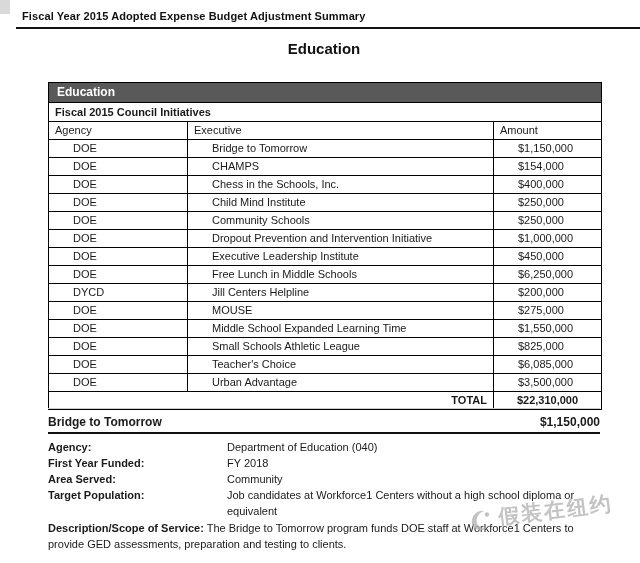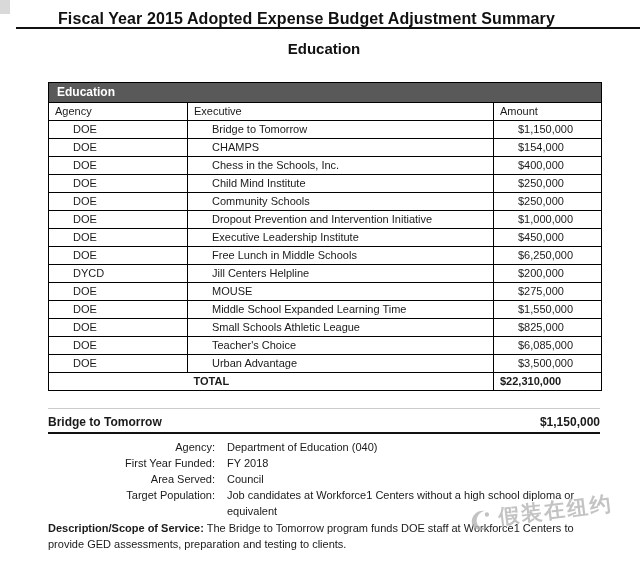--- a/index.html
+++ b/index.html
@@ -13,23 +13,22 @@
   }
   .page { position: absolute; inset: 0; background: #ffffff; }
 
   .scan-artifact {
     position: absolute; left: 0; top: 0; width: 10px; height: 14px;
     background: #d9d9d9;
   }
 
   .doc-title {
     position: absolute; left: 22px; top: 10px;
-    font-size: 16px; font-weight: bold; color: #111;
+    font-size: 11px; font-weight: bold; color: #111;
     letter-spacing: 0.1px;
-    margin-left: 36px;
   }
   .doc-title-rule {
     position: absolute; left: 16px; top: 27px; width: 624px; height: 2px;
     background: #111;
   }
   .section-heading {
     position: absolute; left: 48px; top: 40px; width: 552px;
     text-align: center; font-size: 15px; font-weight: bold; color: #111;
   }
 
@@ -55,41 +54,41 @@
   tr.titlebar-row td {
     background: #595959; color: #ffffff;
     font-weight: bold; font-size: 12px;
     height: 20px; padding-left: 8px;
     border: 1.5px solid #000;
   }
   tr.subtitle-row td { font-weight: bold; height: 19px; }
   tr.colhead-row td { font-weight: normal; height: 18px; }
   td.amount, td.amount-head { text-align: right; }
   tr.data-row td { height: 17.5px; padding-left: 24px; }
-  tr.total-row td { height: 18px; font-weight: bold; }
-  tr.total-row td.total-label-cell { text-align: left; margin-top: 8px; }
+  tr.total-row td { height: 18px; font-weight: bold; text-align: center; }
+  tr.total-row td.total-label-cell { text-align: right; margin-top: 8px; }
   tr.total-row td.spacer-cell { border-right: none; }
   tr.total-row td.total-label-cell { border-left: none; }
 
   
   .detail {
     position: absolute; left: 48px; top: 408px; width: 552px;
     font-size: 11px;
   }
   .detail-head {
     display: flex; justify-content: space-between; align-items: flex-end;
     border-top: 1px solid #cccccc;
     border-bottom: 2px solid #111;
     padding: 6px 0 3px 0;
     font-size: 12px; font-weight: bold;
   }
   .detail-fields { margin-top: 5px; }
   .field-row { display: flex; line-height: 16px; }
   .field-label {
-    width: 167px; flex: 0 0 167px; text-align: right; font-weight: normal;
+    width: 167px; flex: 0 0 167px; text-align: left; font-weight: bold;
   }
   .field-value { padding-left: 12px; flex: 1; }
   .detail-description { margin-top: 1px; line-height: 16px; }
   .detail-description .desc-label { font-weight: bold; }
 
   
   .watermark {
     position: absolute; left: 468px; top: 498px;
     display: flex; align-items: center; gap: 4px;
     transform: rotate(-7deg);
@@ -117,20 +116,23 @@
   <table class="budget">
     <colgroup>
       <col class="c-agency">
         <col class="c-initiative">
         <col class="c-amount">
     </colgroup>
     <tbody>
       <tr class="titlebar-row">
         <td colspan="3">Education</td>
       </tr>
+      <tr class="subtitle-row">
+        <td colspan="3">Fiscal 2015 Council Initiatives</td>
+      </tr>
       <tr class="colhead-row">
         <td>Agency</td>
         <td>Executive</td>
         <td class="amount-head">Amount</td>
       </tr>
 
       <tr class="data-row">
         <td>DOE</td>
         <td>Bridge to Tomorrow</td>
         <td class="amount">$1,150,000</td>
@@ -218,21 +220,21 @@
       <div class="field-row">
         <div class="field-label">Agency:</div>
         <div class="field-value">Department of Education (040)</div>
       </div>
       <div class="field-row">
         <div class="field-label">First Year Funded:</div>
         <div class="field-value">FY 2018</div>
       </div>
       <div class="field-row">
         <div class="field-label">Area Served:</div>
-        <div class="field-value">Council</div>
+        <div class="field-value">Community</div>
       </div>
       <div class="field-row">
         <div class="field-label">Target Population:</div>
         <div class="field-value">Job candidates at Workforce1 Centers without a high school diploma or equivalent</div>
       </div>
     </div>
     <div class="detail-description">
       <span class="desc-label">Description/Scope of Service:</span>
       <span>The Bridge to Tomorrow program funds DOE staff at Workforce1 Centers to provide GED assessments, preparation and testing to clients.</span>
     </div>

